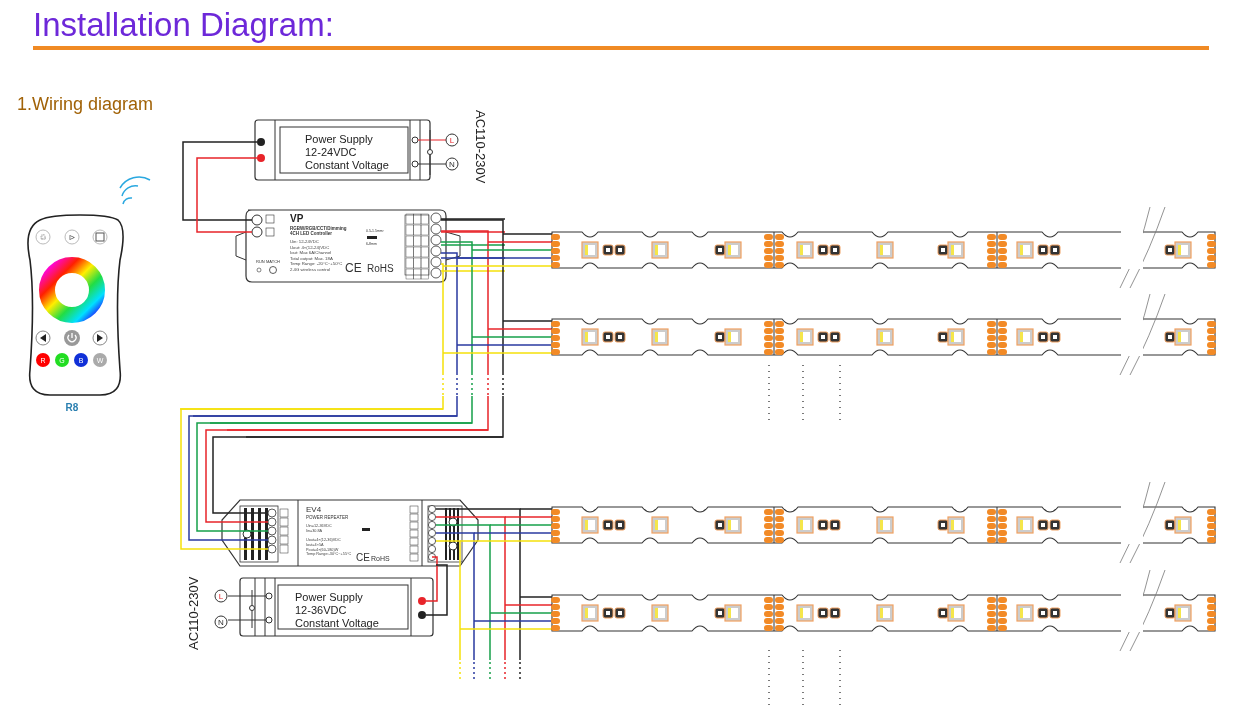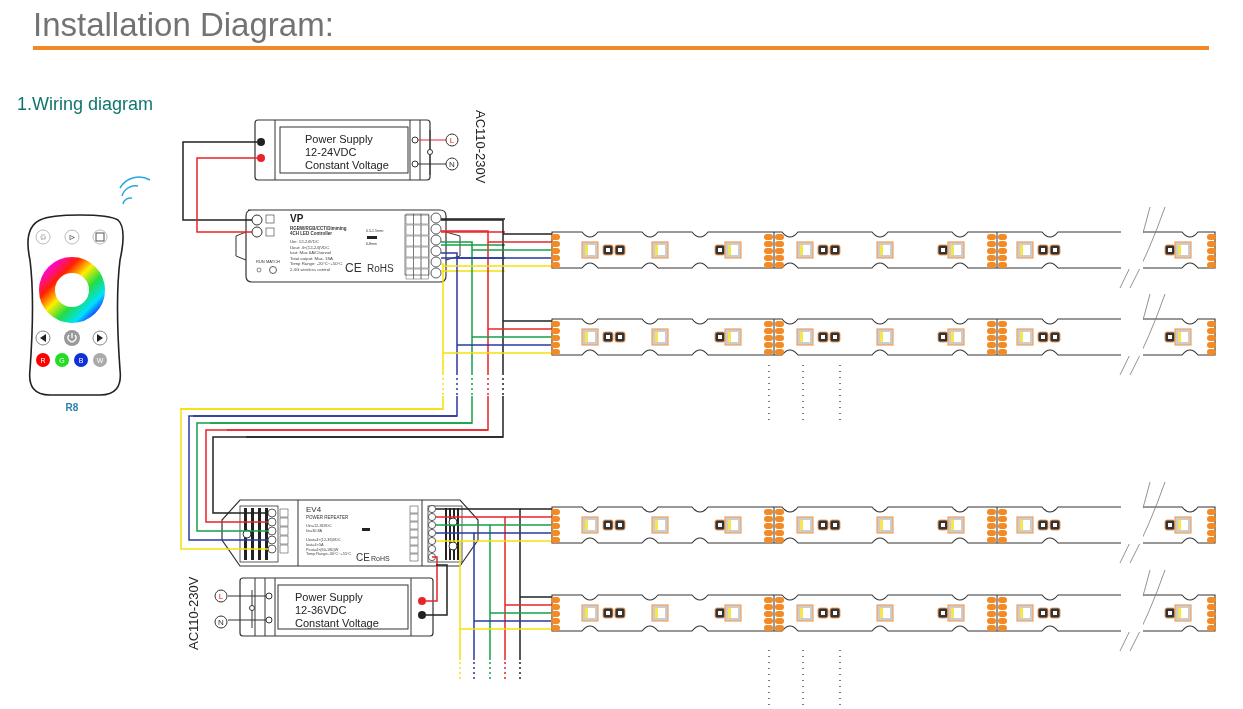--- a/index.html
+++ b/index.html
@@ -1,19 +1,19 @@
 <!DOCTYPE html>
 <html><head>
 <meta charset="utf-8">
 <style>
   html, body { margin: 0; padding: 0; background: #ffffff; }
   body { width: 1243px; height: 709px; position: relative; overflow: hidden; font-family: "Liberation Sans", sans-serif; }
-  #page-title { position: absolute; left: 33px; top: 6px; font-size: 33px; color: #737373; font-family: "Liberation Sans", sans-serif; }
+  #page-title { position: absolute; left: 33px; top: 6px; font-size: 33px; color: #6d28d9; font-family: "Liberation Sans", sans-serif; }
   #title-rule { position: absolute; left: 33px; top: 46px; width: 1176px; height: 4px; background: #f08a24; }
-  #section-title { position: absolute; left: 17px; top: 94px; font-size: 18px; color: #0f766e; font-family: "Liberation Sans", sans-serif; }
+  #section-title { position: absolute; left: 17px; top: 94px; font-size: 18px; color: #a16207; font-family: "Liberation Sans", sans-serif; }
   #diagram { position: absolute; left: 0; top: 0; }
   .tsm { font-family: "Liberation Sans", sans-serif; }
 </style>
 </head>
 <body>
 
 <div id="page-title">Installation Diagram:</div>
 <div id="title-rule"></div>
 <div id="section-title">1.Wiring diagram</div>
 

